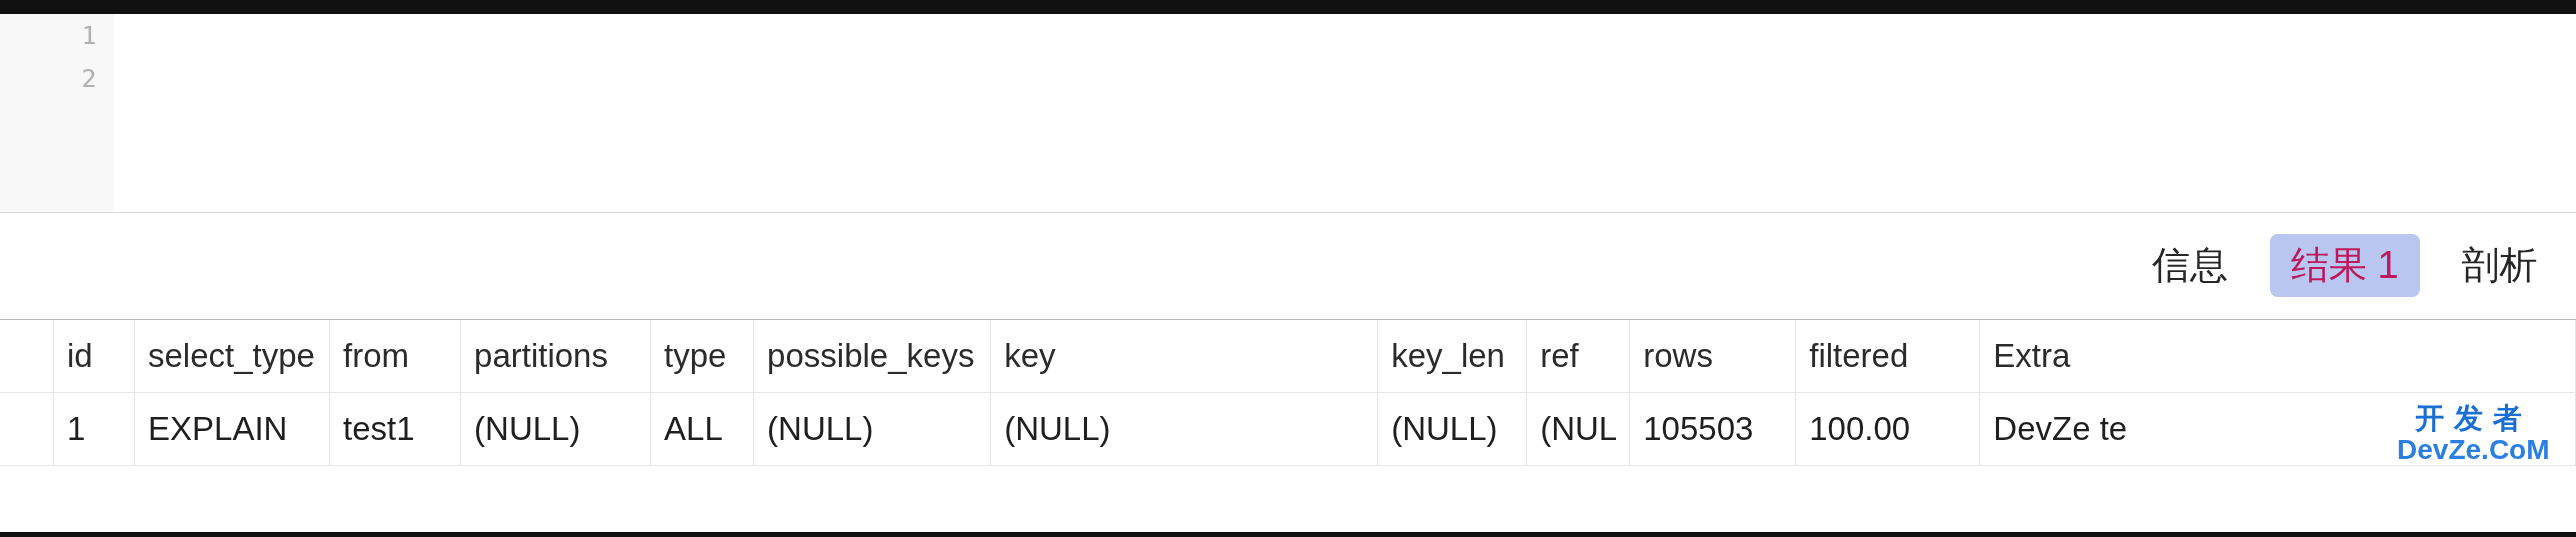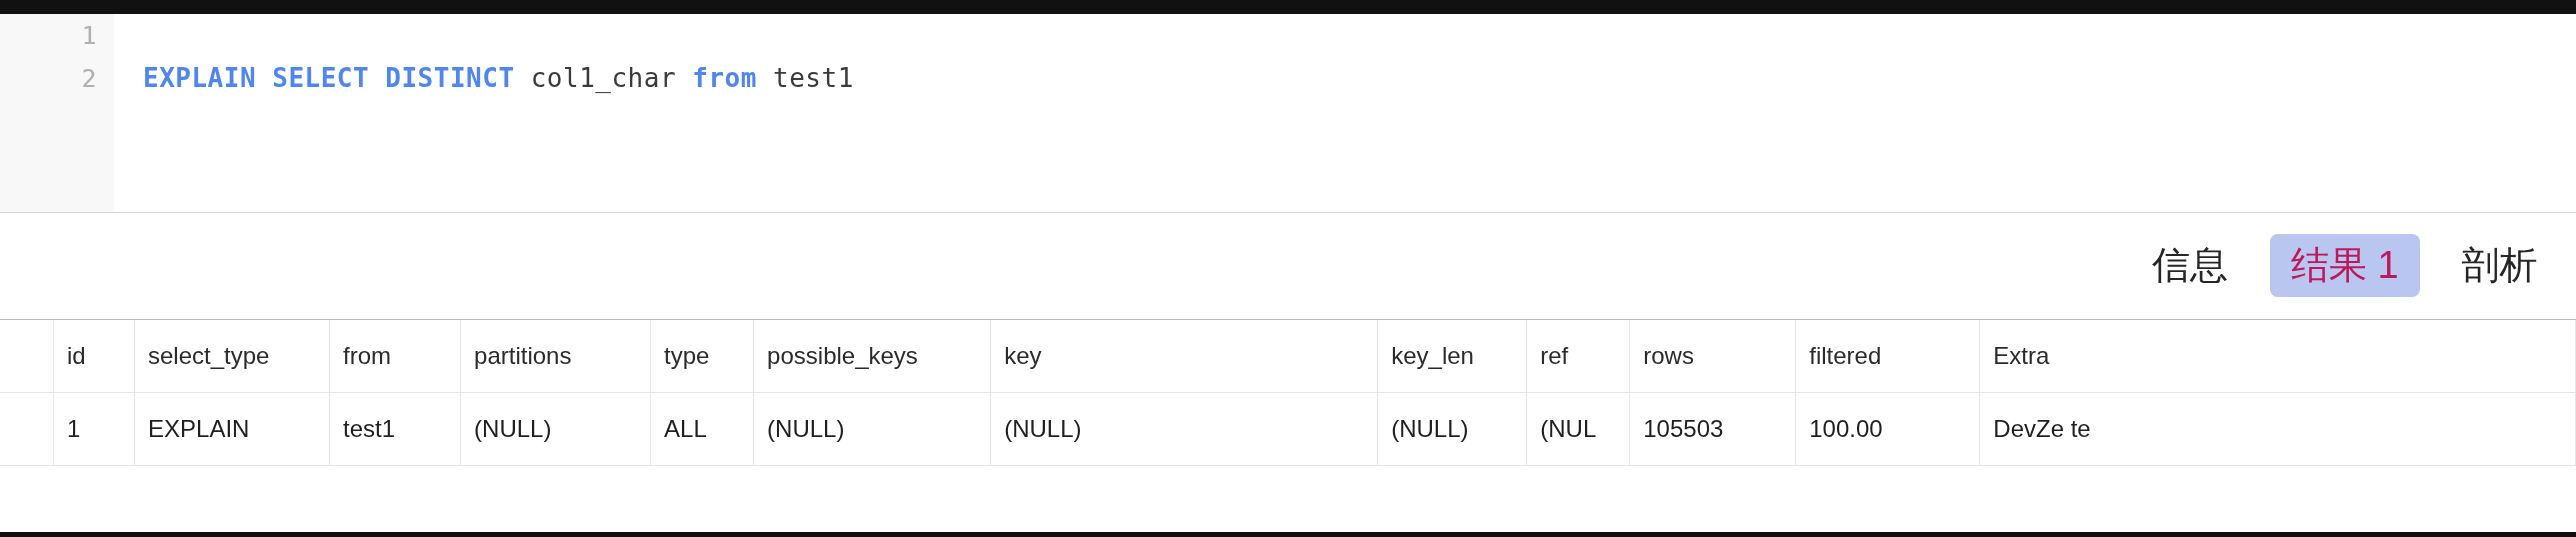--- a/index.html
+++ b/index.html
@@ -97,21 +97,21 @@
   .table-wrap {
     border-top: 1.9px solid #b9bbbd;
     position: relative;
     background: #ffffff;
     overflow: hidden;
   }
   table.result {
     border-collapse: collapse;
     table-layout: fixed;
     width: 2576px;
-    font-size: 24px;
+    font-size: 33px;
   }
   table.result th,
   table.result td {
     height: 73px;
     padding: 0 13.5px;
     box-sizing: border-box;
     border-right: 1.9px solid #e6e6e6;
     vertical-align: middle;
     white-space: nowrap;
     overflow: hidden;
@@ -172,21 +172,20 @@
 
 <div class="top-strip"></div>
 
 <div class="editor">
   <div class="gutter">
     <div class="gutter-line">1</div>
     <div class="gutter-line">2</div>
   </div>
   <div class="code-area">
     <div class="code-line">&nbsp;</div>
-    <div class="code-line"><span class="kw">EXPLAIN</span><span> </span><span class="kw">SELECT</span><span> </span><span class="kw">DISTINCT</span><span> </span><span class="ident">col1_char</span><span> </span><span class="kw">from</span><span> </span><span class="ident">test1</span></div>
   </div>
 </div>
 
 <div class="tabbar">
   <div class="tab">信息</div>
   <div class="tab active">结果 1</div>
   <div class="tab">剖析</div>
 </div>
 
 <div class="table-wrap">
@@ -235,16 +234,20 @@
         <td class="null">(NULL)</td>
         <td class="null">(NULL)</td>
         <td class="null">(NUL</td>
         <td class="num">105503</td>
         <td class="num">100.00</td>
         <td>DevZe te</td>
       </tr>
     </tbody>
   </table>
 
+  <div class="watermark">
+    <div class="wm-top">开发者</div>
+    <div class="wm-bot">DevZe.CoM</div>
+  </div>
 </div>
 
 <div class="bottom-strip"></div>
 
 
 </body></html>

